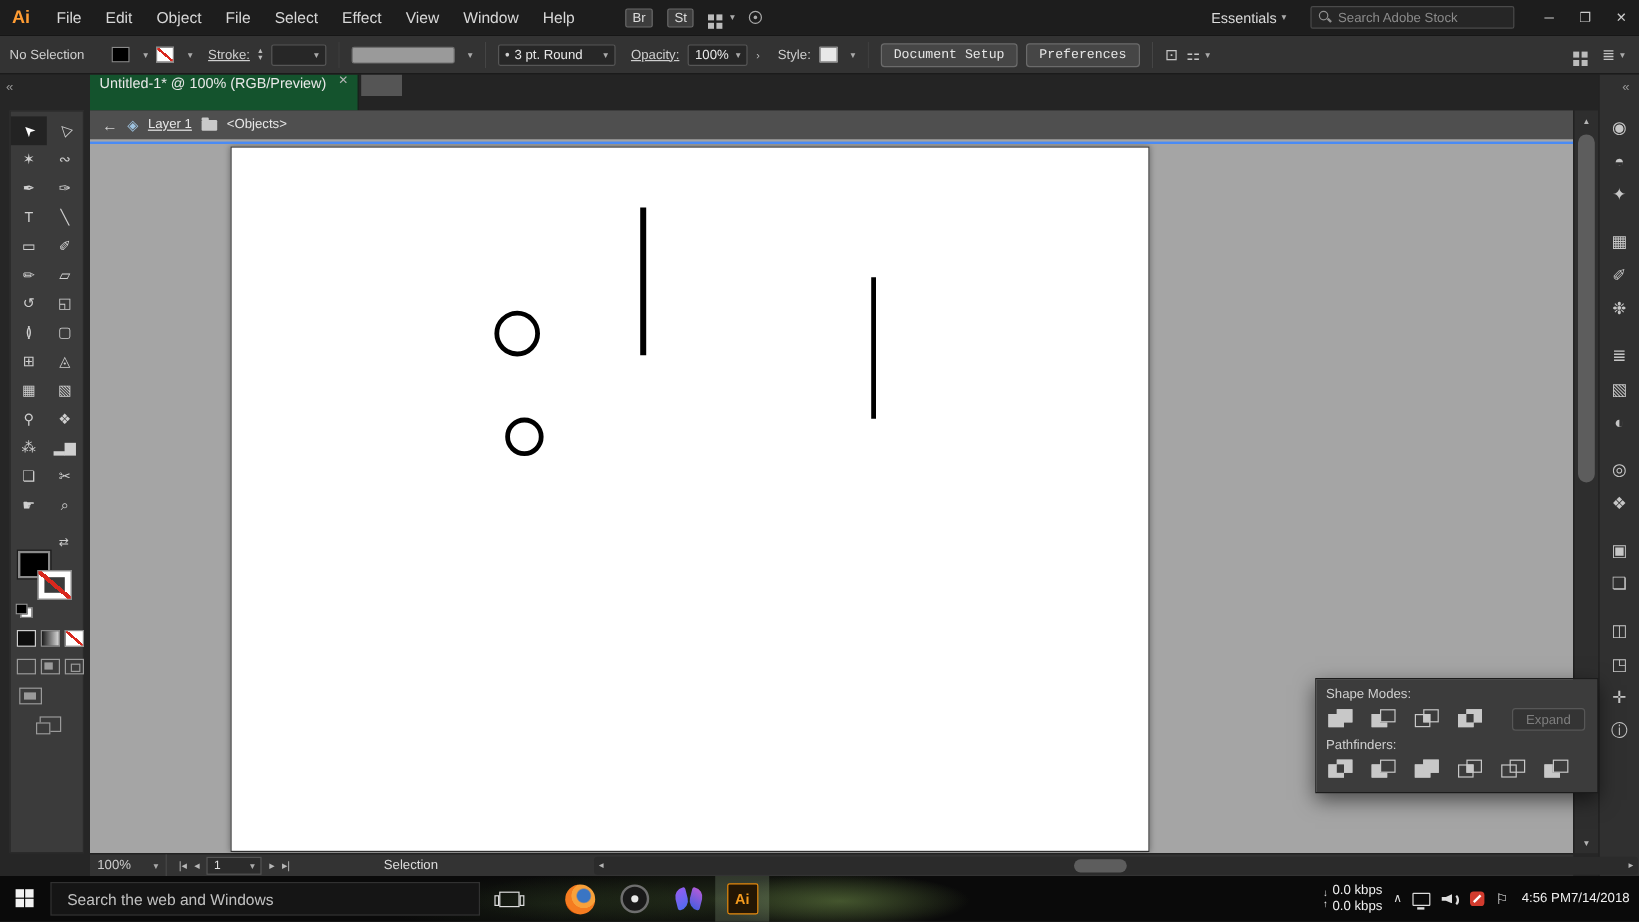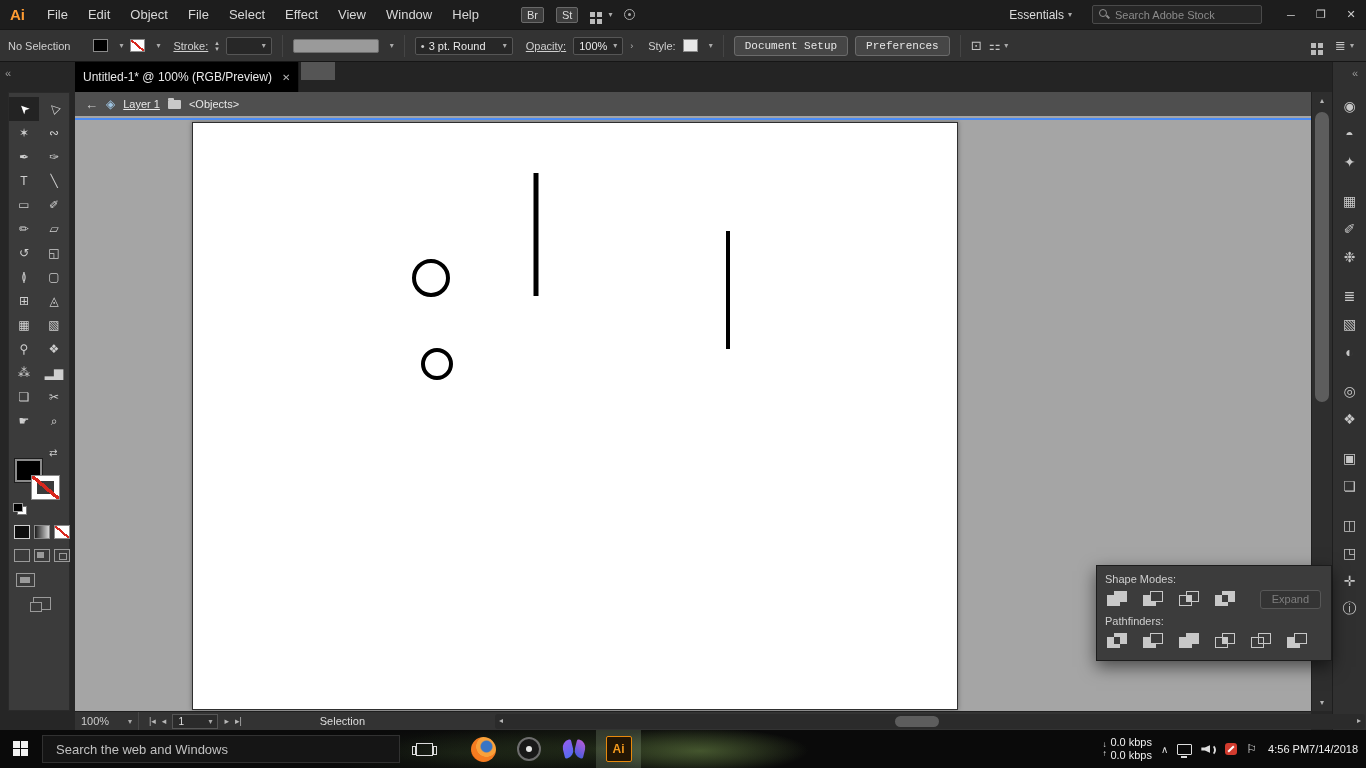--- a/index.html
+++ b/index.html
@@ -51,22 +51,22 @@
   .profile-combo{width:86px;height:14px;background:#9a9a9a;border-radius:2px;border:1px solid #6e6e6e}
   .vsep{width:1px;height:22px;background:#222;border-right:1px solid #454545;margin:0 3px}
   .cb-btn{height:20px;padding:0 10px;background:#464646;border:1px solid #6b6b6b;border-radius:3px;
     font-size:11px;color:#e6e6e6;display:flex;align-items:center;font-family:Liberation Mono, monospace}
   .cb-icon{color:#c5c5c5;font-size:13px;display:flex;align-items:center}
   .cb-right{margin-left:auto;display:flex;align-items:center;gap:10px;padding-right:12px}
   .panel-arrow{font-size:9px;color:#bbb}
 
   
   .tabbar{position:absolute;left:0;top:62px;width:1366px;height:30px;background:#242424;display:flex;align-items:flex-end}
-  .doc-tab{margin-left:75px;width:224px;height:30px;background:#000000;border-right:1px solid #1a1a1a;
-    display:flex;align-items:center;padding:0 8px;font-size:12px;color:#e8e8e8;gap:10px}
+  .doc-tab{margin-left:75px;width:224px;height:30px;background:#14532d;border-right:1px solid #1a1a1a;
+    display:flex;padding:0 8px;font-size:12px;color:#e8e8e8;gap:10px}
   .tab-title{white-space:nowrap}
   .tab-close{color:#b5b5b5;font-size:10px;margin-left:auto}
   .tab-stub{width:34px;height:18px;background:#555;margin:0 0 12px 2px}
 
   
   .crumbbar{position:absolute;left:75px;top:92px;width:1236px;height:24px;background:#4f4f4f;
     display:flex;align-items:center;gap:8px;padding-left:10px;font-size:11px;color:#e8e8e8}
   .crumb-back{color:#cfcfcf;font-size:13px}
   .crumb-layers{color:#9ec3e0;font-size:12px}
   .crumb-layer{text-decoration:underline}
@@ -126,21 +126,21 @@
 
   
   .pfpanel{position:absolute;left:1096px;top:565px;width:236px;z-index:15;
     box-shadow:0 6px 16px rgba(0,0,0,.55);border:1px solid #1c1c1c;font-size:11px}
   .pf-tabs{height:23px;background:#2b2b2b;display:flex;align-items:flex-end}
   .pf-tab{padding:4px 9px 5px;color:#b5b5b5}
   .pf-tab.active{background:#454545;color:#fff}
   .pf-tabright{margin-left:auto;display:flex;align-items:center;gap:8px;padding-right:8px;color:#c0c0c0;font-size:12px}
   .pf-body{background:#3c3c3c;padding:7px 8px 9px}
   .pf-label{color:#cfcfcf;margin-bottom:4px}
-  .pf-row{display:flex;align-items:center;margin-bottom:6px}
+  .pf-row{display:flex;align-items:flex-end;margin-bottom:6px}
   .pfbtn{position:relative;width:27px;height:20px;background:transparent;border:none;margin-right:9px;cursor:pointer}
   .pfbtn i{position:absolute;width:13px;height:11px;border:1px solid #c8c8c8;background:transparent}
   .pfbtn .ia{left:2px;top:6px}
   .pfbtn .ib{left:9px;top:2px}
   .pf-solid i{background:#c8c8c8}
   .pf-cut .ia{background:#c8c8c8}.pf-cut .ib{background:#3c3c3c}
   .pf-inter::after{content:"";position:absolute;left:9px;top:6px;width:6px;height:7px;background:#c8c8c8}
   .pf-hole i{background:#c8c8c8}
   .pf-hole::after{content:"";position:absolute;left:9px;top:6px;width:6px;height:7px;background:#3c3c3c}
   .pf-expand{margin-left:auto;margin-right:2px;height:19px;padding:0 11px;background:#343434;border:1px solid #575757;

